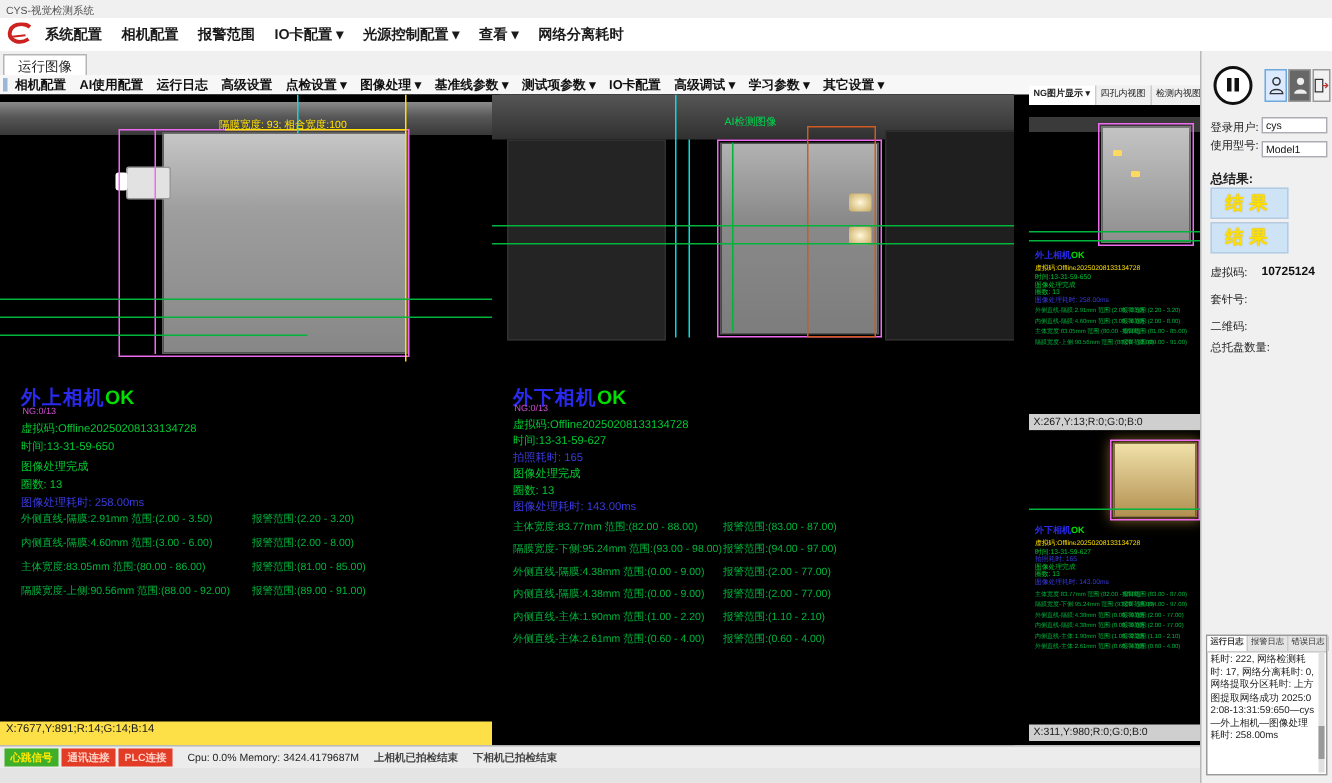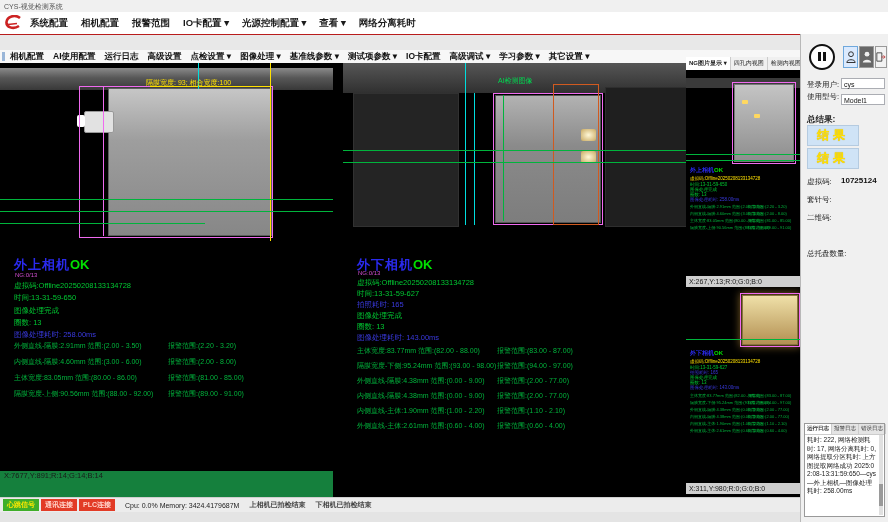--- a/index.html
+++ b/index.html
@@ -12,22 +12,22 @@
   .mi{font-size:9.5px;font-weight:bold;color:#1a1a1a;margin-right:13px;cursor:default;white-space:nowrap;}
   .tabstrip{position:absolute;left:0;top:34px;width:800px;height:16px;background:#f0f0f0;border-bottom:1px solid #c8c8c8;}
   .tab{position:absolute;left:2px;top:2px;height:14px;padding:0 9px;background:#ffffff;border:1px solid #b5b5b5;border-bottom:none;font-size:9px;line-height:14px;color:#222;}
   .toolbar{position:absolute;left:0;top:50px;width:800px;height:13px;background:#f7f7f7;border-bottom:1px solid #d8d8d8;display:flex;align-items:center;}
   .toolbar .accent{width:3px;height:9px;background:#9ab6d8;margin:0 5px 0 2px;}
   .ti{font-size:8.5px;font-weight:bold;color:#111;margin-right:9px;white-space:nowrap;}
   
   .main-bg{position:absolute;left:0;top:63px;width:800px;height:434px;background:#000;}
   .view{position:absolute;top:63px;height:434px;background:#000;overflow:hidden;}
   .view-left{left:0;width:333px;}
-  .view-center{left:343px;width:348px;}
-  .vbar{position:absolute;left:0;bottom:0;width:100%;height:26px;background:#15803d;color:#1a1a1a;font-size:7.5px;line-height:10px;padding-left:4px;box-sizing:border-box;}
+  .view-center{left:328px;width:348px;}
+  .vbar{position:absolute;left:0;bottom:0;width:100%;height:16px;background:#fde047;color:#1a1a1a;font-size:7.5px;line-height:10px;padding-left:4px;box-sizing:border-box;}
   
   .lv-band{position:absolute;left:0;top:5px;width:100%;height:22px;background:linear-gradient(180deg,#8a8a8a,#575757 45%,#383838);}
   .lv-part{position:absolute;left:108px;top:25px;width:162px;height:146px;background:linear-gradient(180deg,#c6c6c6,#9e9e9e 35%,#878787);border:1px solid #5e5e5e;}
   .lv-conn{position:absolute;left:84px;top:48px;width:28px;height:20px;background:#e2e2e2;border-radius:2px;border:1px solid #999;}
   .lv-conn-tip{position:absolute;left:77px;top:52px;width:8px;height:12px;background:#fff;border-radius:2px;}
   .mag{position:absolute;border:1px solid #f06af0;}
   .magline{position:absolute;background:#f06af0;}
   .gline{position:absolute;background:#00b43c;height:1px;}
   .yline{position:absolute;background:#ffe000;}
   .cline{position:absolute;background:#00dede;}
@@ -116,20 +116,23 @@
     </svg>
     <span class="mi">系统配置</span>
     <span class="mi">相机配置</span>
     <span class="mi">报警范围</span>
     <span class="mi">IO卡配置 ▾</span>
     <span class="mi">光源控制配置 ▾</span>
     <span class="mi">查看 ▾</span>
     <span class="mi">网络分离耗时</span>
   </div>
 
+  <div class="tabstrip">
+    <div class="tab">运行图像</div>
+  </div>
 
   <div class="toolbar">
     <span class="accent"></span>
     <span class="ti">相机配置</span>
     <span class="ti">AI使用配置</span>
     <span class="ti">运行日志</span>
     <span class="ti">高级设置</span>
     <span class="ti">点检设置 ▾</span>
     <span class="ti">图像处理 ▾</span>
     <span class="ti">基准线参数 ▾</span>
@@ -343,21 +346,21 @@
     <span class="rinput" style="top:60px;">Model1</span>
 
     <span class="rlabel b" style="top:80px;font-size:8.5px;">总结果:</span>
     <div class="resbox" style="top:91px;">结果</div>
     <div class="resbox" style="top:114px;">结果</div>
 
     <span class="rlabel" style="top:143px;">虚拟码:</span>
     <span class="rvalue" style="top:142px;">10725124</span>
     <span class="rlabel" style="top:161px;">套针号:</span>
     <span class="rlabel" style="top:179px;">二维码:</span>
-    <span class="rlabel" style="top:215px;">总托盘数量:</span>
+    <span class="rlabel" style="top:193px;">总托盘数量:</span>
 
     <div class="logpanel">
       <div class="logtabs">
         <span class="ltab active">运行日志</span>
         <span class="ltab">报警日志</span>
         <span class="ltab">错误日志</span>
       </div>
       <div class="logtext">耗时: 222, 网络检测耗时: 17, 网络分离耗时: 0, 网络提取分区耗时: 上方图提取网络成功 2025:02:08-13:31:59:650—cys—外上相机—图像处理耗时: 258.00ms</div>
       <div class="lscroll"></div>
       <div class="lthumb"></div>

